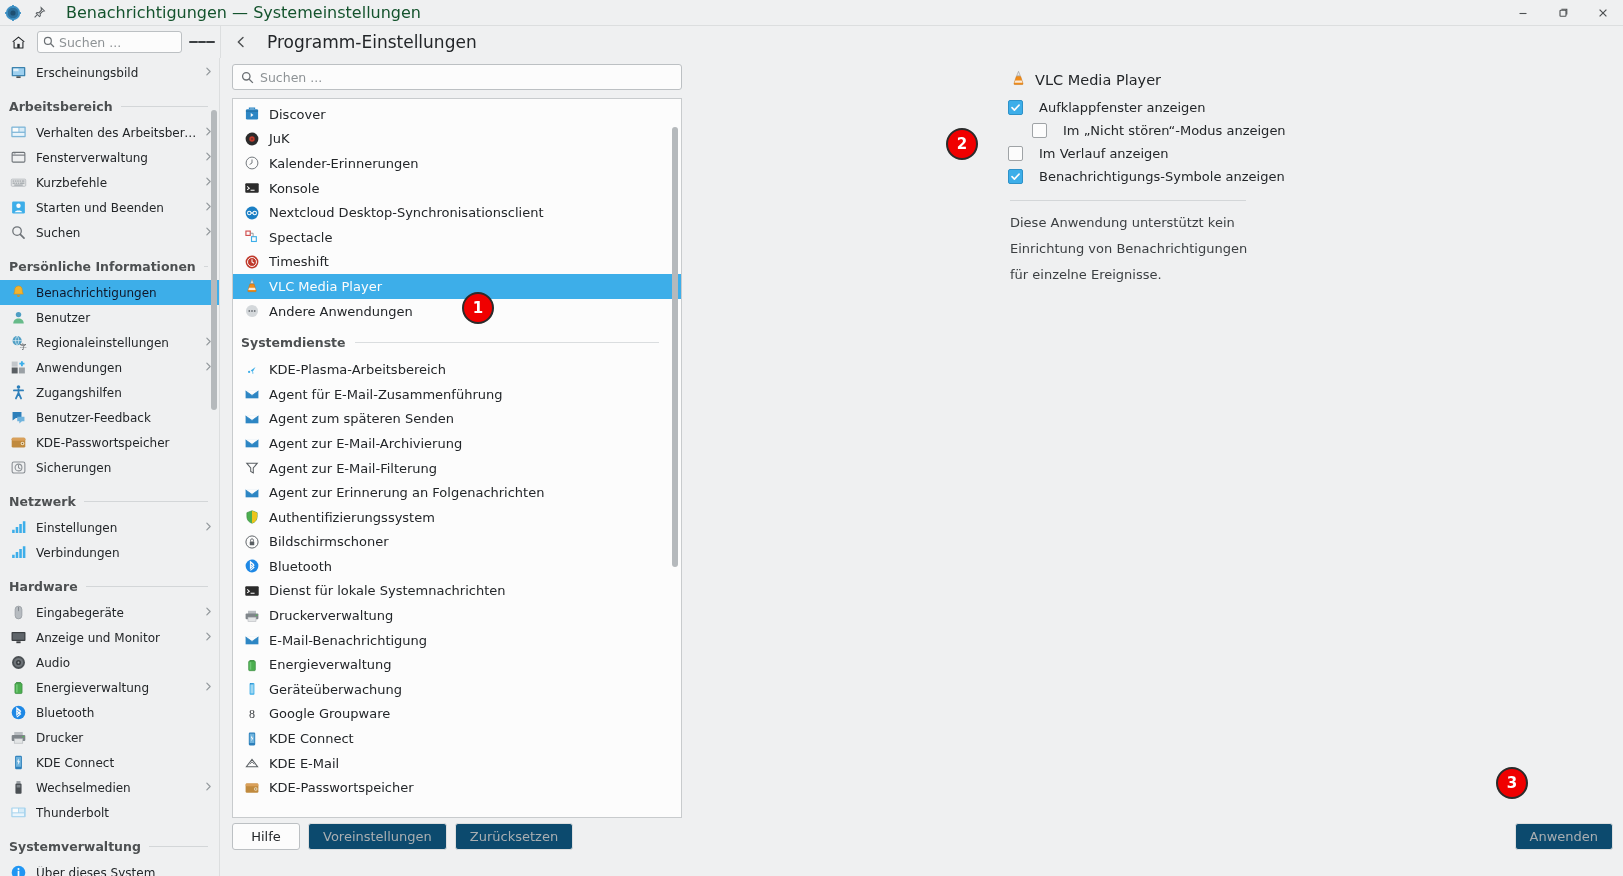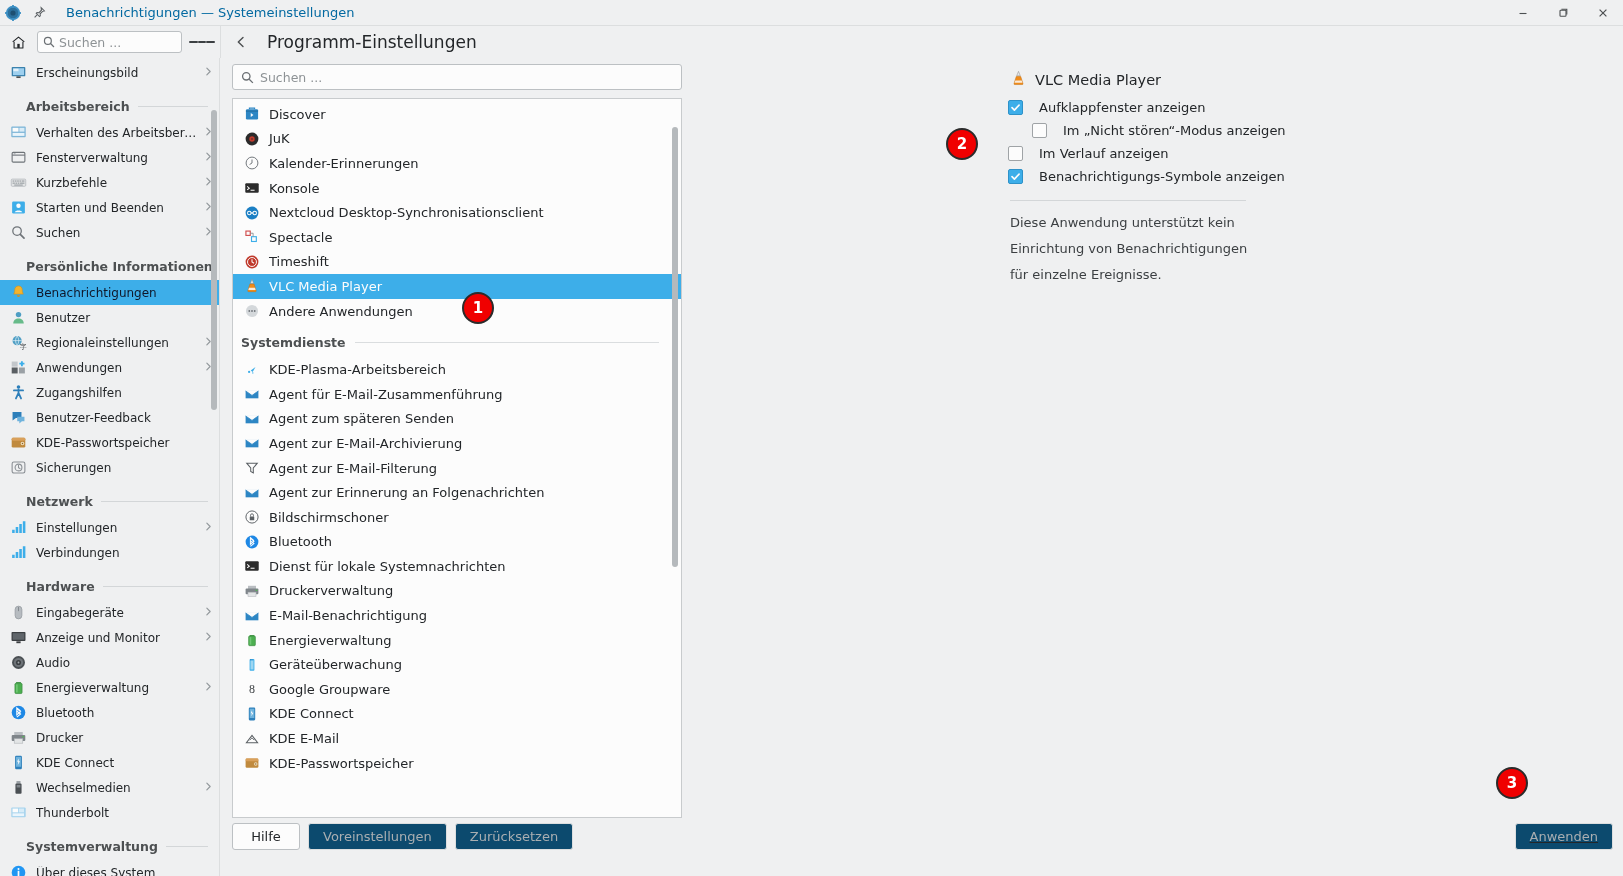--- a/index.html
+++ b/index.html
@@ -16,21 +16,21 @@
   
   .titlebar {
     position: absolute; top: 0; left: 0; width: 1623px; height: 26px;
     background: #eff0f1;
     border-bottom: 1px solid #dcdedf;
     display: flex; align-items: center;
   }
   .tb-appicon { width: 26px; display: flex; align-items: center; justify-content: center; }
   .tb-pin { width: 26px; display:flex; align-items:center; justify-content:center; color:#5a5f63; }
   .tb-title {
-    font-size: 13px; color: #0369a1; margin-left: 14px;
+    font-size: 16px; color: #14532d; margin-left: 14px;
     white-space: nowrap;
   }
   .tb-spacer { flex: 1; }
   .tb-btn {
     width: 40px; height: 26px;
     display: flex; align-items: center; justify-content: center;
     color: #4d5052;
   }
 
   
@@ -100,21 +100,21 @@
   .sb-ico {
     width: 18px; height: 18px; margin-right: 9px;
     flex: 0 0 18px;
     display: flex; align-items: center; justify-content: center;
   }
   .sb-label { font-size: 12px; flex: 1; overflow: hidden; text-overflow: ellipsis; }
   .sb-chev { color: #93999d; font-size: 13px; padding-left: 4px; }
   .sb-group {
     display: flex; align-items: center; gap: 8px;
     height: 28px; margin-top: 7px;
-    padding-left: 26px; padding-right: 12px;
+    padding-left: 9px; padding-right: 12px;
   }
   .sb-group span {
     font-size: 12.5px; font-weight: bold; color: #4d5052; white-space: nowrap;
   }
   .sb-group .rule { flex: 1; height: 1px; background: #d3d6d8; }
   .sb-scrollbar {
     position: absolute; right: 3px; top: 52px; width: 6px; height: 300px;
     background: #b5b9bc; border-radius: 3px;
   }
   .sb-divider {
@@ -218,21 +218,21 @@
     font-family: inherit; font-size: 13px;
     border: 1px solid #bcc0c3; border-radius: 3px;
     background: #fcfcfc; color: #232629;
     display: flex; align-items: center; justify-content: center;
     white-space: nowrap;
   }
   .btn.disabled {
     background: #0c4a6e; border-color: #dcdedf; color: #a9aeb1;
   }
   .btnbar-right {
-    position: absolute; right: 10px; top: 7px; text-decoration: underline;
+    position: absolute; right: 10px; top: 7px;
   }
 
   
   .badge {
     position: absolute;
     width: 32px; height: 32px; border-radius: 50%;
     background: #f00000; border: 2px solid #2b2b2b;
     color: #fff; font-size: 15px; font-weight: bold;
     display: flex; align-items: center; justify-content: center;
     font-family: "DejaVu Sans", "Liberation Sans", sans-serif;
@@ -815,20 +815,29 @@
                 <path d="M2 6.2h16v9.2H2z" fill="#2d86c4"></path>
                 <path d="M2 6.2l8 5.6 8-5.6z" fill="#fcfcfc"></path>
                 <path d="M2 6.2l8 5.6 8-5.6" fill="none" stroke="#2d86c4" stroke-width="1.1"></path>
               </svg>
             </span>
             <span class="app-label">Agent zur Erinnerung an Folgenachrichten</span>
           </div>
           <div class="app-item">
             <span class="app-ico">
               <svg width="16" height="16" viewBox="0 0 20 20">
+                <path d="M10 2.2l6.4 2.4v5.2c0 4.2-3 7-6.4 8-3.4-1-6.4-3.8-6.4-8V4.6z" fill="#4caf50" stroke="#3a8b3f" stroke-width=".8"></path>
+                <path d="M10 2.2l6.4 2.4v5.2c0 4.2-3 7-6.4 8z" fill="#f5c518" opacity=".95"></path>
+              </svg>
+            </span>
+            <span class="app-label">Authentifizierungssystem</span>
+          </div>
+          <div class="app-item">
+            <span class="app-ico">
+              <svg width="16" height="16" viewBox="0 0 20 20">
                 <circle cx="10" cy="10" r="7.6" fill="none" stroke="#5a5f63" stroke-width="1.2"></circle>
                 <rect x="7.2" y="9.4" width="5.6" height="4.6" rx=".7" fill="#5a5f63"></rect>
                 <path d="M8.2 9.4V7.8a1.8 1.8 0 013.6 0v1.6" fill="none" stroke="#5a5f63" stroke-width="1.1"></path>
               </svg>
             </span>
             <span class="app-label">Bildschirmschoner</span>
           </div>
           <div class="app-item">
             <span class="app-ico">
               <svg width="16" height="16" viewBox="0 0 20 20">

